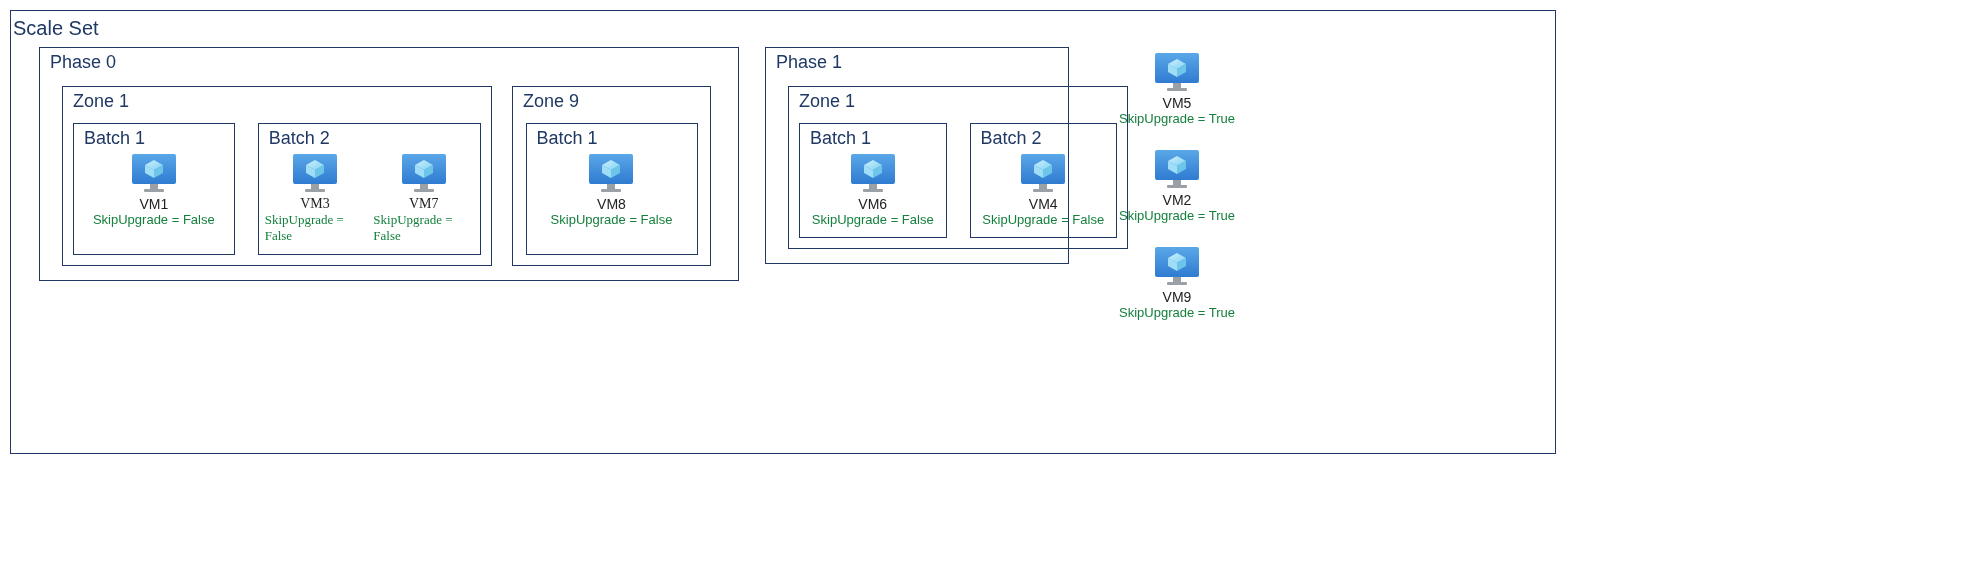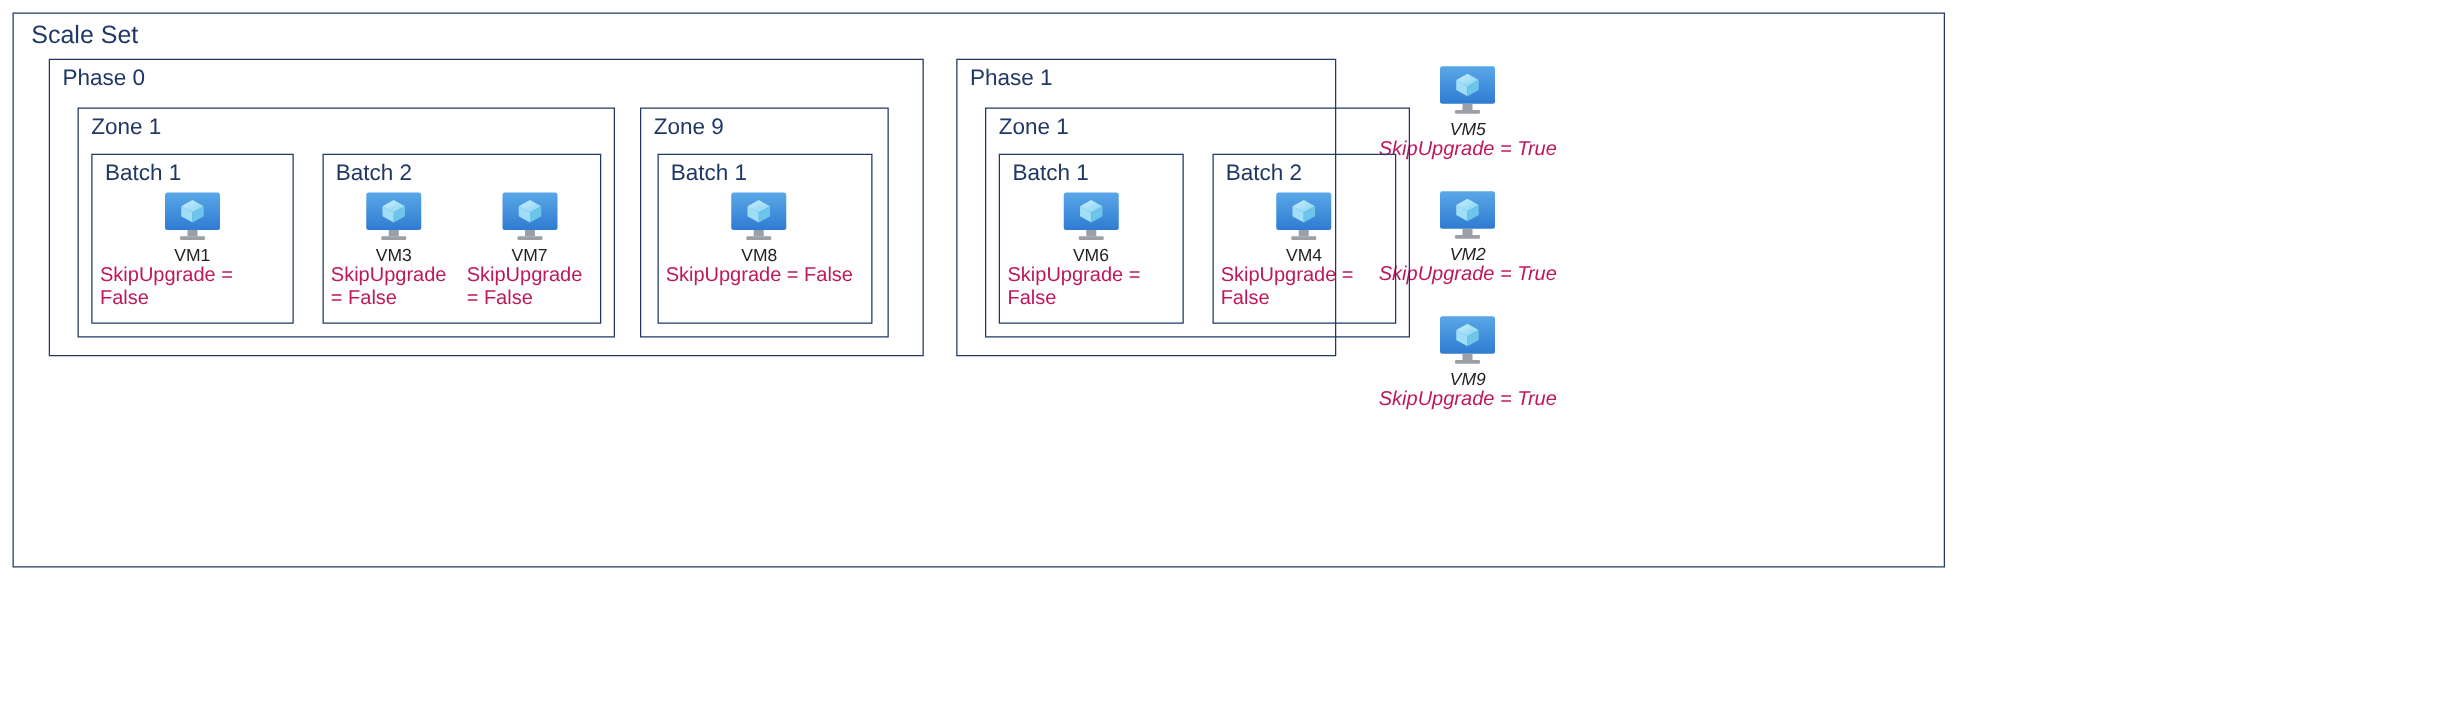--- a/index.html
+++ b/index.html
@@ -25,67 +25,67 @@
   .scale-set {
     width: 1546px;
     height: 444px;
     padding: 36px 14px 14px 28px;
     display: flex;
     align-items: flex-start;
   }
   .scale-set > .title {
     font-size: 20px;
     top: 6px;
-    left: 14px;
+    left: 2px;
   }
   .phase {
     padding: 38px 27px 14px 22px;
     display: flex;
     gap: 20px;
   }
   .phase0 { width: 700px; margin-right: 26px; }
   .phase1 { width: 304px; }
   .zone {
     padding: 36px 10px 10px 10px;
     display: flex;
     gap: 23px;
   }
   .zone1-p0 { width: 430px; }
   .zone2-p0 { width: 220px; }
   .zone1-p1 { width: 340px; }
   .batch {
     padding: 28px 6px 10px 6px;
     display: flex;
+    justify-content: center;
   }
   .b-single { width: 172px; }
   .b-double { width: 238px; }
   .b-small  { width: 160px; }
   .vm {
     display: flex;
     flex-direction: column;
     align-items: center;
   }
   .vm-name {
     font-size: 14px;
     color: #222;
     margin-top: 2px;
   }
   .vm-skip {
-    font-size: 16px;
-    color: #be185d;
-  }
-  .vm-row { display: flex; gap: 8px; }
+    font-size: 13px;
+    color: #15803d;
+  }
+  .vm-row { display: flex; gap: 8px; font-family: Liberation Serif, serif; }
   .side-vms {
-    margin-left: 34px;
+    margin-left: 50px;
     display: flex;
     flex-direction: column;
     gap: 22px;
     align-items: center;
     padding-top: 4px;
-    font-style: italic;
   }
   svg.monitor { display: block; }
 </style>
 </head>
 <body>
 
 <svg width="0" height="0" style="position:absolute">
   <defs>
     <linearGradient id="screenGrad" x1="0" y1="0" x2="0" y2="1">
       <stop offset="0%" stop-color="#5aa7e8"></stop>

